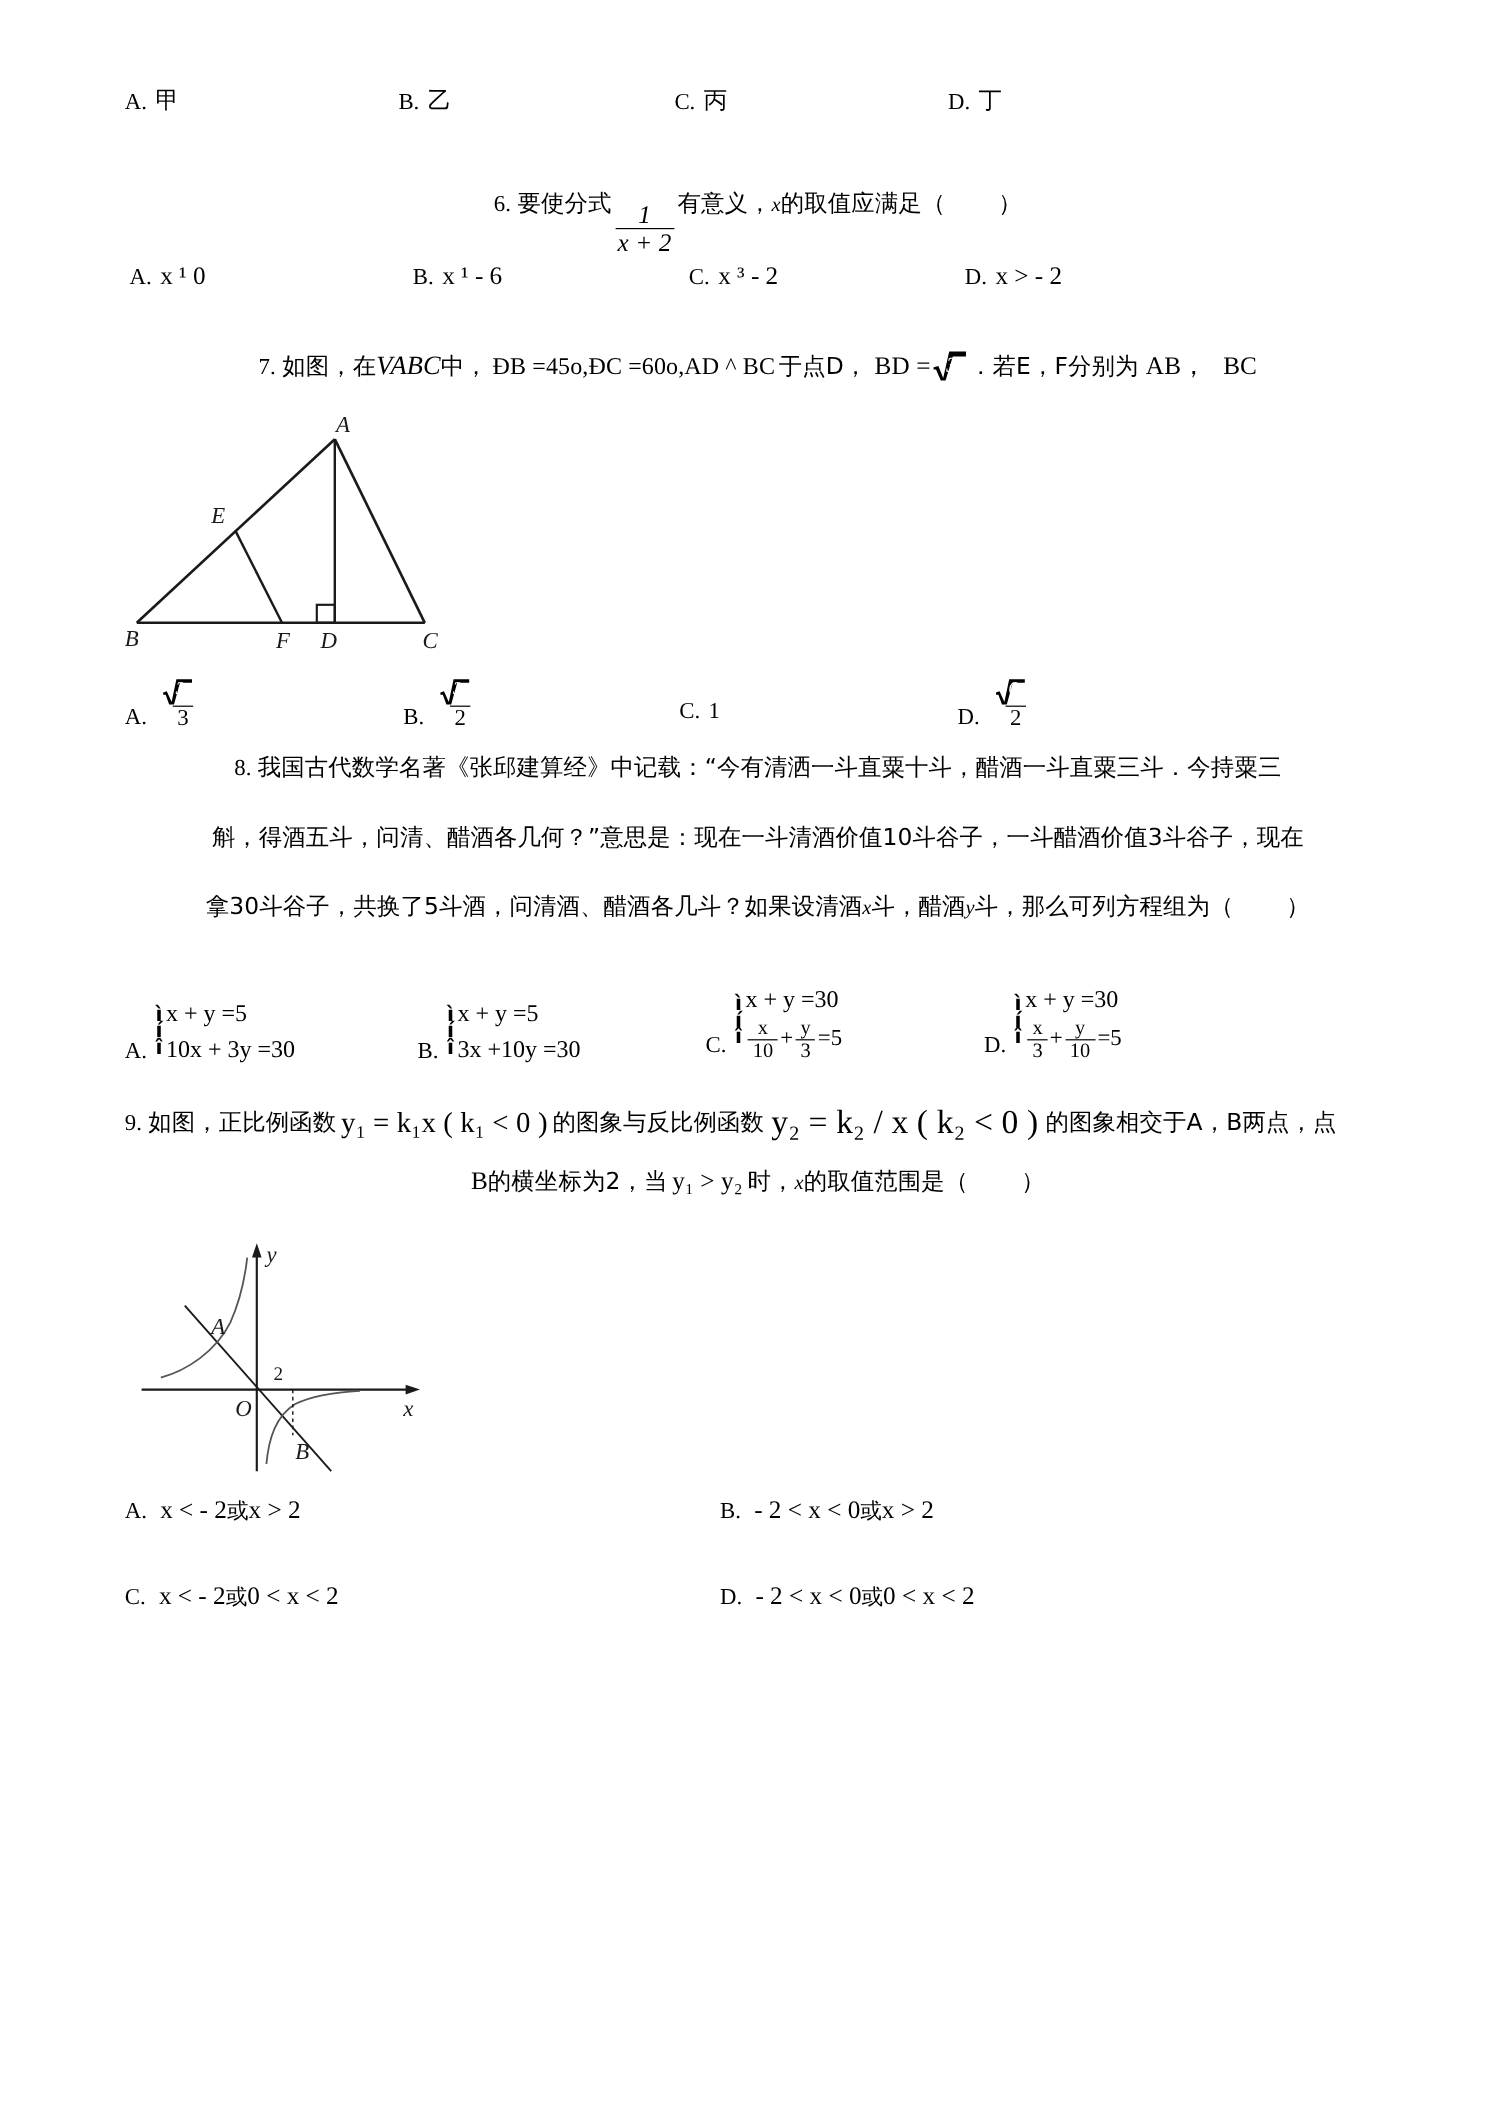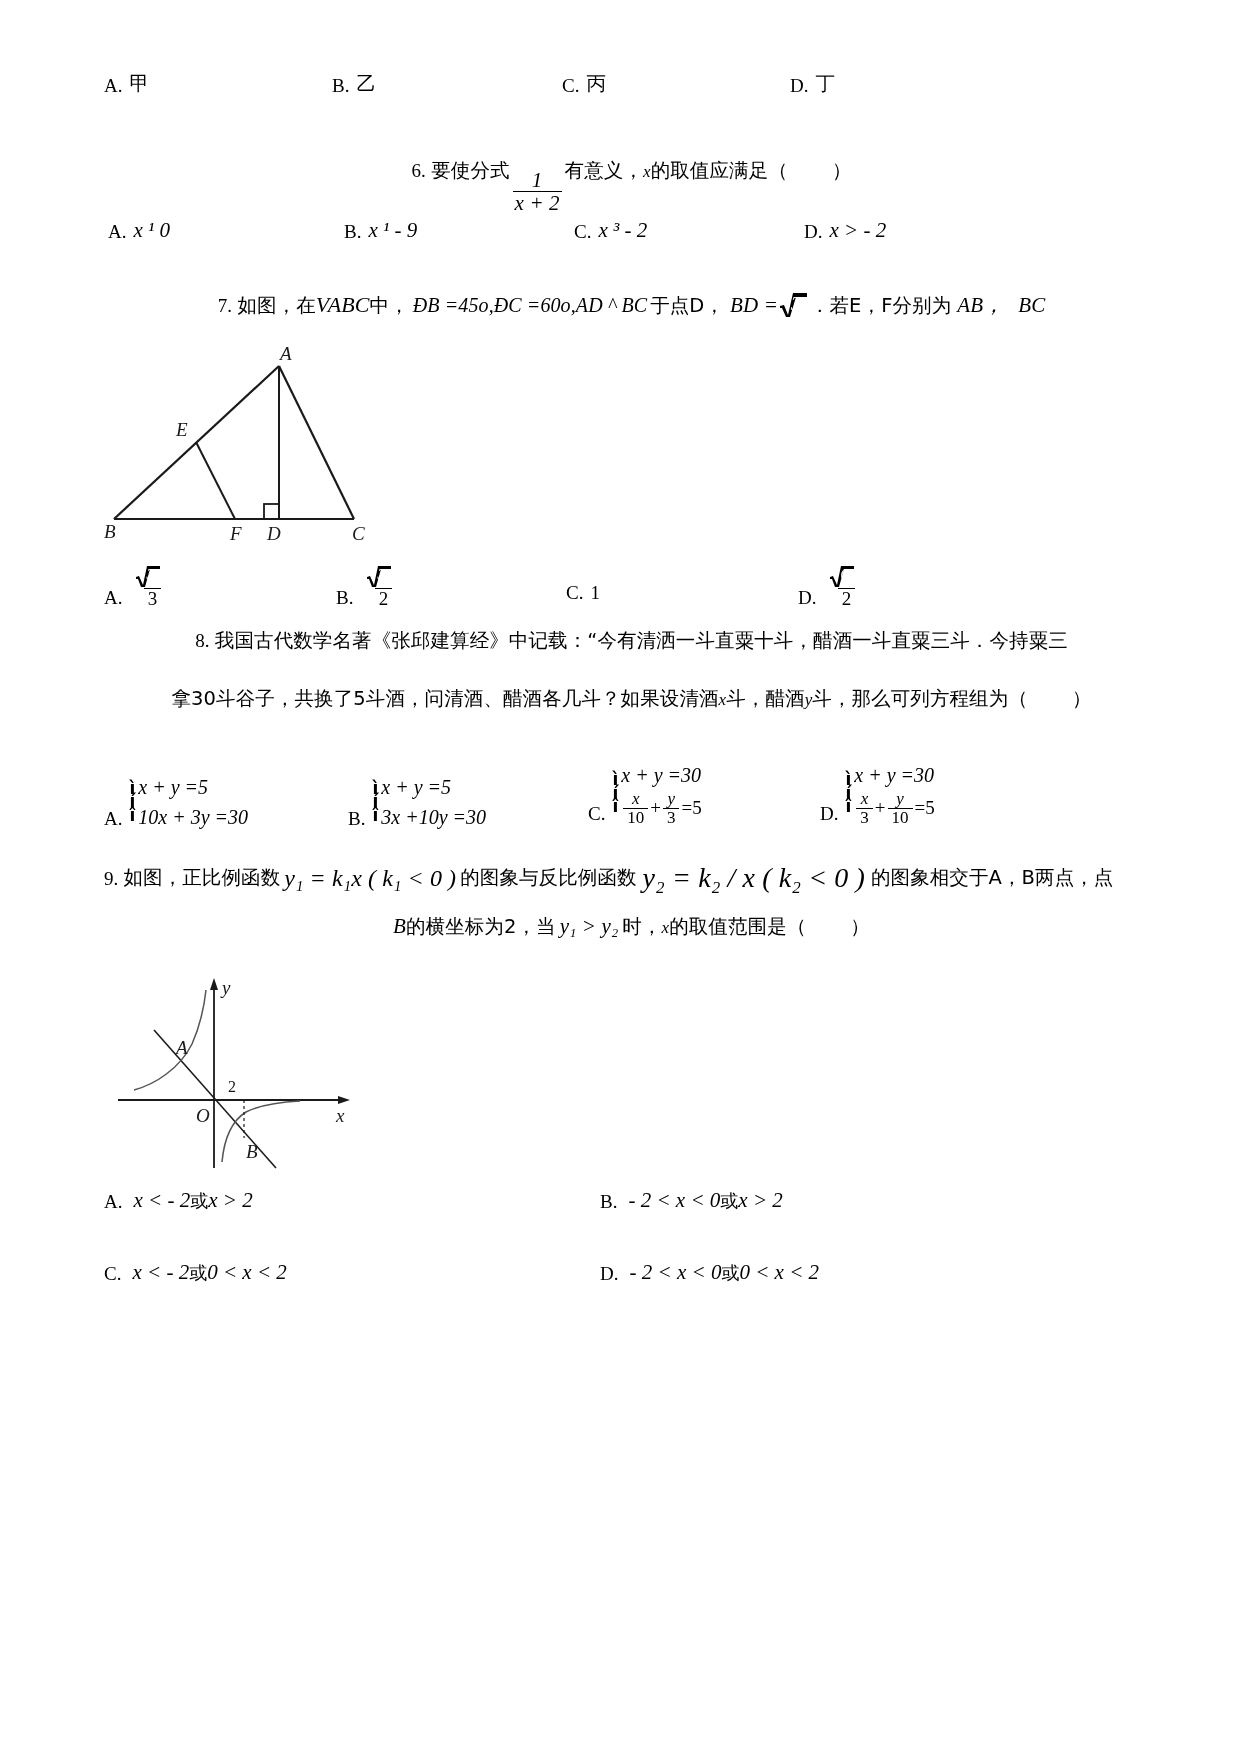--- a/index.html
+++ b/index.html
@@ -53,21 +53,21 @@
   
   .q {
     position: relative;
     font-size: 20.5px;
     line-height: 1.0;
     letter-spacing: 0.1px;
     text-align: center;
   }
   .q-num { font-family: "Liberation Serif", serif; }
   .cn { font-family: "DejaVu Sans", "Liberation Sans", sans-serif; font-size: 19.5px; }
-  .mi { font-family: "Liberation Serif", serif; font-style: italic; font-size: 21px; }
+  .mi { font-family: "Liberation Serif", serif; font-size: 21px; }
   .mi-up { font-family: "Liberation Serif", serif; font-style: normal; font-size: 21px; }
   .mn { font-family: "Liberation Serif", serif; font-style: normal; font-size: 20px; }
   .small-it { font-family: "Liberation Serif", serif; font-style: italic; font-size: 17px; }
 
   
   .frac {
     display: inline-flex;
     flex-direction: column;
     align-items: center;
     vertical-align: -0.55em;
@@ -168,21 +168,21 @@
         </span><span class="cn">有意义，</span><span class="small-it">x</span><span class="cn">的取值应满足（</span><span class="cn" style="padding-left:44px;">）</span>
     </div>
 
     <div class="opt-row" style="height:40px; margin-top:22px;">
       <div class="opt" style="left:4px; top:0px;">
         <span class="opt-letter">A.</span>
         <span class="opt-body mi">x ¹ 0</span>
       </div>
       <div class="opt" style="left:240px; top:0px;">
         <span class="opt-letter">B.</span>
-        <span class="opt-body mi">x ¹ - 9</span>
+        <span class="opt-body mi">x ¹ - 6</span>
       </div>
       <div class="opt" style="left:470px; top:0px;">
         <span class="opt-letter">C.</span>
         <span class="opt-body mi">x ³ - 2</span>
       </div>
       <div class="opt" style="left:700px; top:0px;">
         <span class="opt-letter">D.</span>
         <span class="opt-body mi">x &gt; - 2</span>
       </div>
     </div>
@@ -256,20 +256,23 @@
             <span style="position:absolute; left:11px; top:3px; font-family:'Liberation Serif',serif; font-style:italic; font-size:15px; color:#fff;">6</span>
           </span>
           <span class="den">2</span>
         </span>
       </div>
     </div>
 
     <div class="q" style="margin-top:22px; height:34px;">
       <span class="q-num" style="font-size:19px;">8.</span>
       <span class="cn">我国古代数学名著《张邱建算经》中记载：“今有清洒一斗直粟十斗，醋酒一斗直粟三斗．今持粟三</span>
+    </div>
+    <div class="q" style="margin-top:24px; height:34px;">
+      <span class="cn">斛，得酒五斗，问清、醋酒各几何？”意思是：现在一斗清酒价值10斗谷子，一斗醋酒价值3斗谷子，现在</span>
     </div>
     <div class="q" style="margin-top:24px; height:34px;">
       <span class="cn">拿30斗谷子，共换了5斗酒，问清酒、醋酒各几斗？如果设清酒</span><span class="small-it">x</span><span class="cn">斗，醋酒</span><span class="small-it">y</span><span class="cn">斗，那么可列方程组为（</span><span class="cn" style="padding-left:44px;">）</span>
     </div>
 
     <div class="opt-row" style="height:96px; margin-top:24px;">
 
       <div class="opt" style="left:0px; top:26px; align-items:center;">
         <span class="opt-letter" style="align-self:flex-end; padding-bottom:2px;">A.</span>
         <span class="sys">

